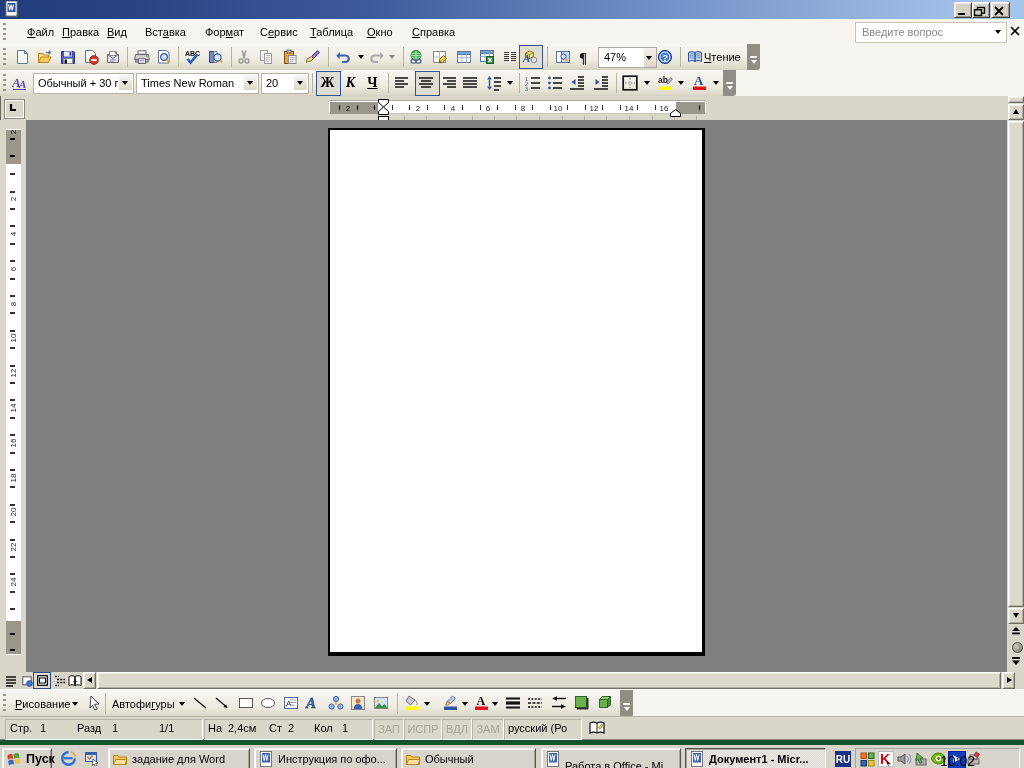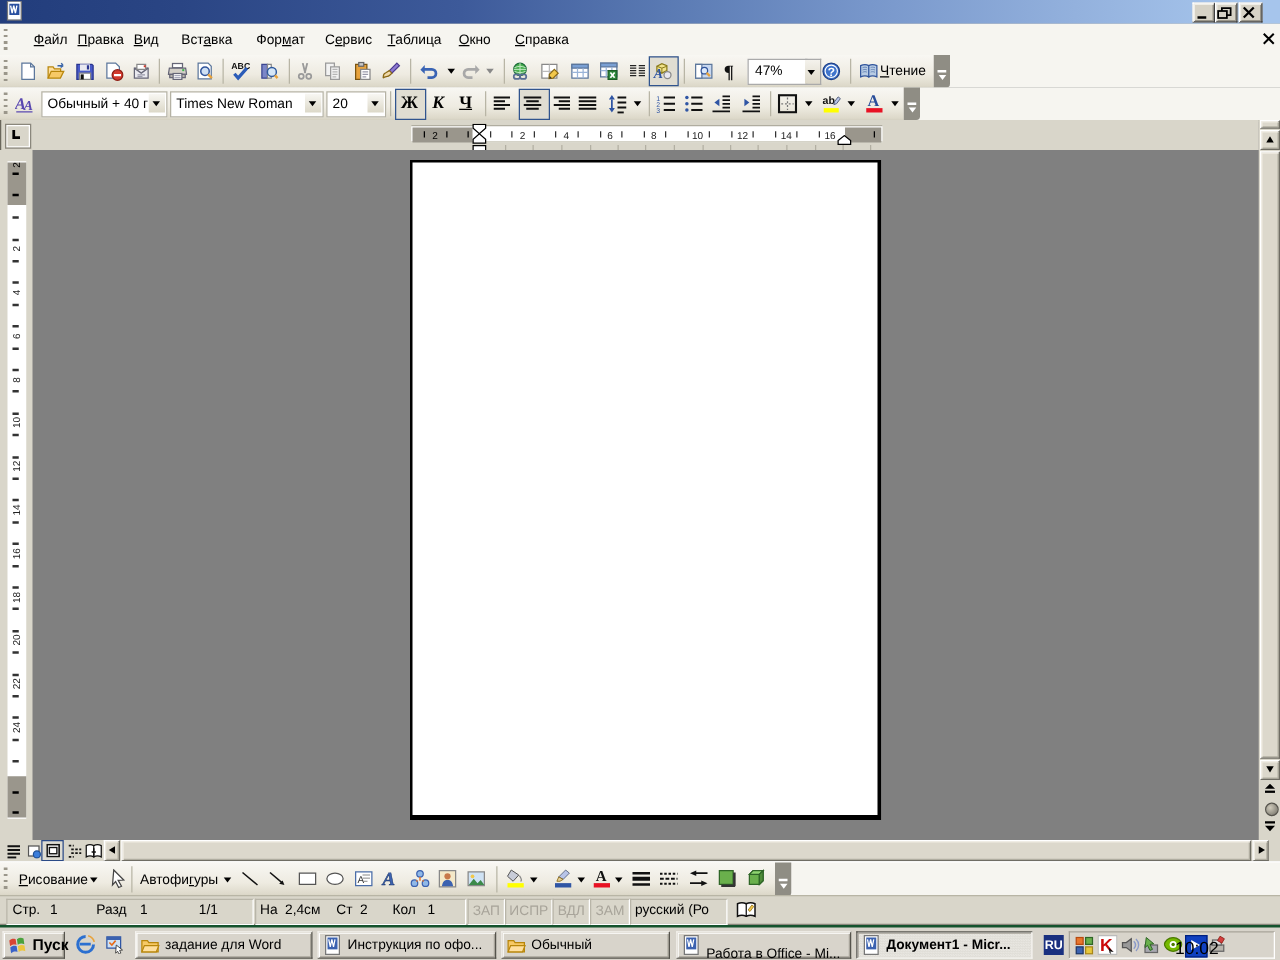--- a/index.html
+++ b/index.html
@@ -64,20 +64,24 @@
     </div>
   <div class="menu-it" style="left:310px;">
       <span><u>Т</u>аблица</span>
     </div>
   <div class="menu-it" style="left:367px;">
       <span><u>О</u>кно</span>
     </div>
   <div class="menu-it" style="left:412px;">
       <span><u>С</u>правка</span>
     </div>
+  <div class="abs" style="left:855px;top:3px;width:150px;height:19px;background:#fff;border:1px solid #c8c5b8;">
+    <div class="abs" style="left:6px;top:0;height:17px;display:flex;align-items:center;color:#8a8a8a;font-size:11px;">Введите вопрос</div>
+    <div class="dd" style="right:5px;top:7px;"></div>
+  </div>
   <div class="abs" style="left:1008px;top:5px;width:14px;height:14px;">
     <svg width="14" height="14" viewBox="0 0 14 14">
         <path d="M3 3l8 8M11 3l-8 8" stroke="#000" stroke-width="1.6"></path>
       </svg>
   </div>
 </div>
 
 <div class="abs" id="stdbar" style="left:0;top:44px;width:1024px;height:26px;background:#f6f5f0;">
   <div class="tb-face abs" style="left:0;top:0;width:747px;height:26px;"></div>
   <div class="grip"></div>
@@ -291,21 +295,21 @@
   <div class="tb-face abs" style="left:0;top:0;width:723px;height:26px;"></div>
   <div class="grip"></div>
   <div class="ico" style="left:12px;top:5px;">
       <svg width="16" height="16" viewBox="0 0 16 16">
         <text x="0" y="12" font-family="Liberation Serif" font-size="13" font-weight="bold" font-style="italic" fill="#5a48b0">A</text>
         <text x="7" y="13" font-family="Liberation Serif" font-size="11" font-weight="bold" font-style="italic" fill="#5a48b0">A</text>
         <path d="M1 14.5h13" stroke="#5a48b0"></path>
       </svg>
     </div>
   <div class="abs" style="left:33px;top:3px;width:99px;height:19px;background:#fff;border:1px solid #b5b2a4;font-size:11px;">
-    <span style="position:absolute;left:4px;top:3px;white-space:nowrap;">Обычный + 40 г</span>
+    <span style="position:absolute;left:4px;top:3px;white-space:nowrap;">Обычный + 30 г</span>
     <div class="abs" style="right:1px;top:1px;width:13px;height:15px;background:linear-gradient(#f8f7f3,#dcd8c8);">
         <div class="dd" style="left:3px;top:6px;"></div>
       </div>
   </div>
   <div class="abs" style="left:136px;top:3px;width:121px;height:19px;background:#fff;border:1px solid #b5b2a4;font-size:11px;">
     <span style="position:absolute;left:4px;top:3px;white-space:nowrap;">Times New Roman</span>
     <div class="abs" style="right:1px;top:1px;width:13px;height:15px;background:linear-gradient(#f8f7f3,#dcd8c8);">
         <div class="dd" style="left:3px;top:6px;"></div>
       </div>
   </div>
@@ -697,21 +701,21 @@
     <div class="abs" style="left:472px;top:2px;width:30px;height:19px;border:1px solid;border-color:#b8b5a8 #fff #fff #b8b5a8;color:#a8a49a;text-align:center;"><span style="position:relative;top:3px;">ЗАМ</span></div>
     <div class="abs" style="left:504px;top:2px;width:76px;height:19px;border:1px solid;border-color:#b8b5a8 #fff #fff #b8b5a8;"></div>
     <div class="abs" style="left:508px;top:5px;white-space:nowrap;">русский (Ро</div>
     <svg class="abs" style="left:588px;top:3px;" width="18" height="17" viewBox="0 0 18 17">
       <path d="M2 3c2.5-1.2 4.5-1.2 7 0 2.5-1.2 4.5-1.2 7 0v10c-2.5-1.2-4.5-1.2-7 0-2.5-1.2-4.5-1.2-7 0z" fill="#fff" stroke="#111" stroke-width="1.2"></path>
       <path d="M9 3v10" stroke="#111"></path>
       <path d="M10.5 8l3-4 1.5 1.2-3 4z" fill="#f2c84b" stroke="#8a6914" stroke-width="0.6"></path>
     </svg>
 </div>
 
-<div class="abs" id="taskbar" style="left:0;top:740px;width:1024px;height:28px;background:#d8d4cb;border-top:2px solid #14532d;box-sizing:border-box;">
+<div class="abs" id="taskbar" style="left:0;top:740px;width:1024px;height:28px;background:#d8d4cb;border-top:5px solid #14532d;box-sizing:border-box;">
   <div class="abs" style="left:2px;top:3px;width:50px;height:22px;background:#d8d4cb;border:1px solid;border-color:#f4f2ee #55534c #55534c #f4f2ee;box-shadow:inset 1px 1px 0 #fff, inset -1px -1px 0 #a8a49a;box-sizing:border-box;"></div>
     <svg class="abs" style="left:6px;top:6px;" width="17" height="16" viewBox="0 0 17 16">
       <g transform="rotate(-8 8 8)">
         <path d="M2 3.5c1.8-1.2 3.3-1.2 5.2-.3v4.6C5.3 6.9 3.8 6.9 2 8.1z" fill="#d84434"></path>
         <path d="M8.2 3.4c1.9-1 3.4-1 5.3.1v4.6c-1.9-1.1-3.4-1.1-5.3-.2z" fill="#4aa23c"></path>
         <path d="M2 9.2c1.8-1.2 3.3-1.2 5.2-.3v4.6c-1.9-.9-3.4-.9-5.2.3z" fill="#3a62c8"></path>
         <path d="M8.2 9.1c1.9-1 3.4-1 5.3.1v4.6c-1.9-1.1-3.4-1.1-5.3-.2z" fill="#ecc63e"></path>
       </g>
     </svg>
     <div class="abs" style="left:26px;top:7px;font-weight:bold;font-size:12.5px;color:#000;">Пуск</div>

